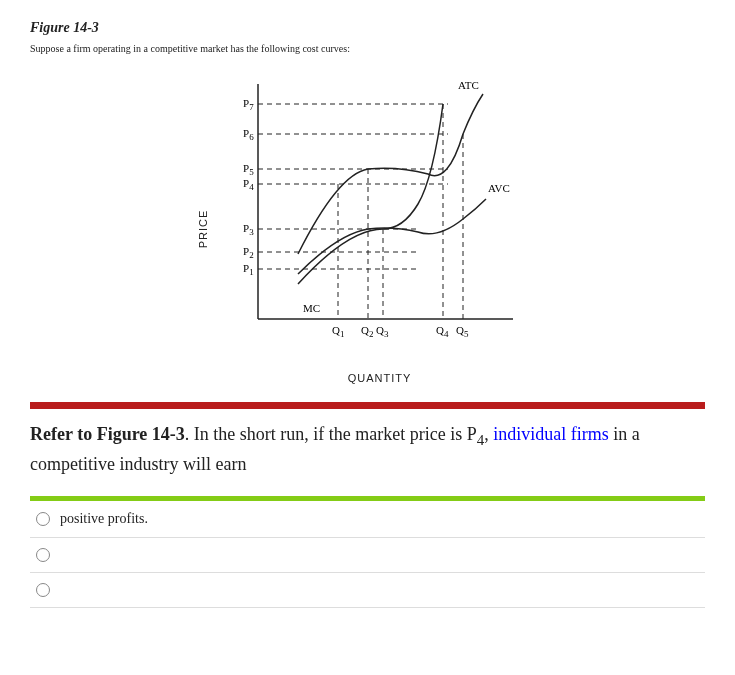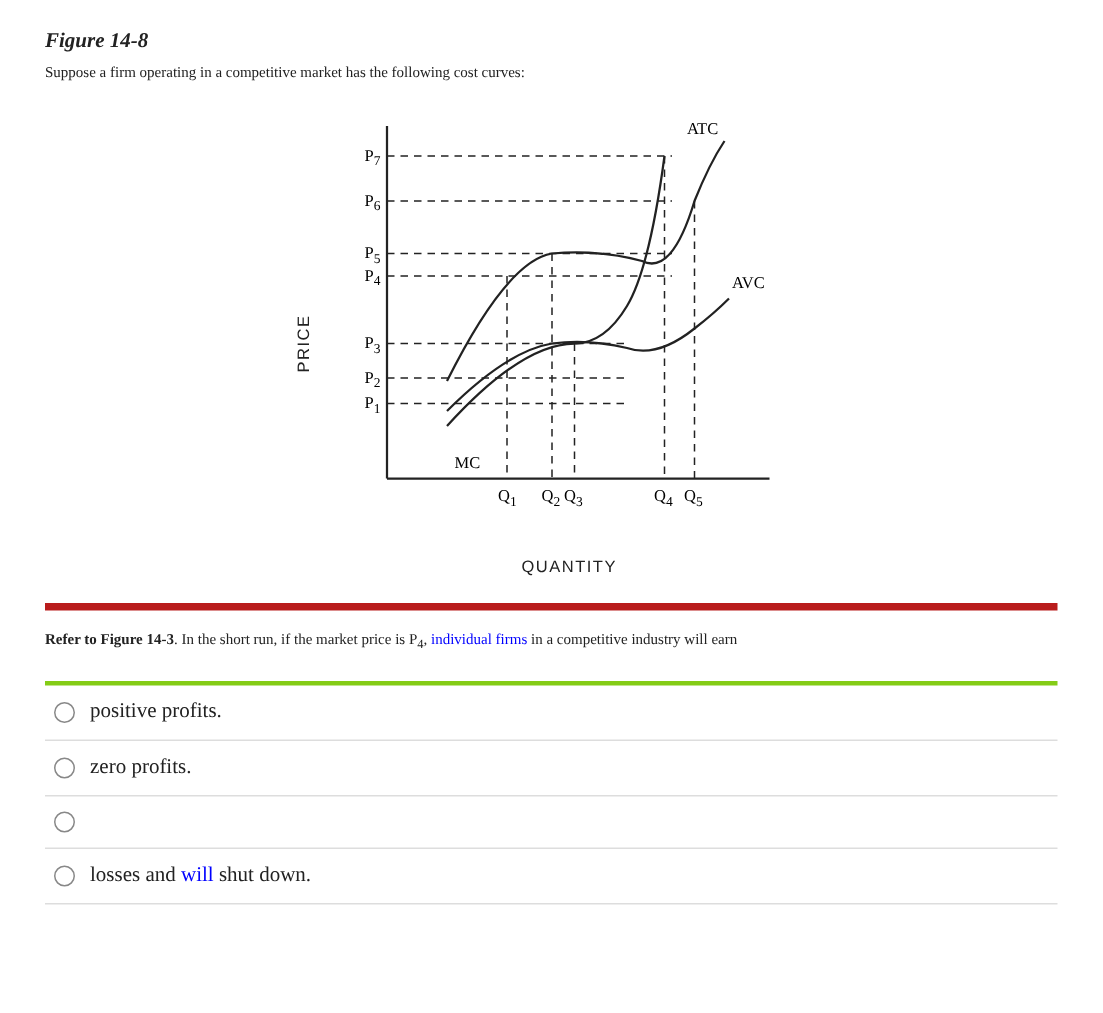--- a/index.html
+++ b/index.html
@@ -56,55 +56,55 @@
       left: 50%;
       transform: translateX(-50%);
       font-size: 11px;
       font-family: Arial, sans-serif;
       letter-spacing: 1px;
       padding-left: 24px;
     }
     .question-text {
       margin-top: 18px;
       margin-bottom: 18px;
-      font-size: 10px;
+      font-size: 18px;
       line-height: 1.5;
-      border-top: 5px solid #b91c1c;
+      border-top: 7px solid #b91c1c;
       padding-top: 12px;
     }
     .question-text .bold { font-weight: bold; }
     .options-list {
       list-style: none;
       padding: 0;
       margin: 0;
     }
     .option-item {
       display: flex;
       align-items: center;
       padding: 10px 6px;
       border-bottom: 1px solid #ddd;
       font-size: 14px;
     }
     .option-item:first-child {
-      border-top: 3px solid #84cc16;
+      border-top: 5px solid #84cc16;
       font-family: Liberation Serif, serif;
     }
     .option-radio {
       width: 14px;
       height: 14px;
       border: 1px solid #888;
       border-radius: 50%;
       margin-right: 10px;
       flex-shrink: 0;
     }
   </style>
 </head>
 <body>
 
-<p class="figure-label">Figure 14-8</p>
+<p class="figure-label">Figure 14-3</p>
 <p class="figure-caption">Suppose a firm operating in a competitive market has the following cost curves:</p>
 
 <div class="chart-container">
   <div class="chart-wrapper">
     <span class="y-axis-label">PRICE</span>
     <svg class="chart-svg" viewBox="0 0 310 280">
 
       <line x1="40" y1="10" x2="40" y2="245" stroke="#222" stroke-width="1.5"></line>
       <line x1="40" y1="245" x2="295" y2="245" stroke="#222" stroke-width="1.5"></line>
 
@@ -164,22 +164,17 @@
   <span class="bold">Refer to Figure 14-3</span><span>. In the short run, if the market price is P<sub>4</sub>, <span style="color:#00f;">individual firms</span> in a competitive industry will earn</span>
 </div>
 
 <ul class="options-list">
   <li class="option-item">
     <div class="option-radio"></div>
     <span class="option-text">positive profits.</span>
   </li>
   <li class="option-item">
     <div class="option-radio"></div>
-    <span class="option-text">zero profits.</span>
   </li>
   <li class="option-item">
     <div class="option-radio"></div>
   </li>
-  <li class="option-item">
-    <div class="option-radio"></div>
-    <span class="option-text">losses and <span style="color:#00f;">will</span> shut down.</span>
-  </li>
 </ul>
 
 </body></html>

